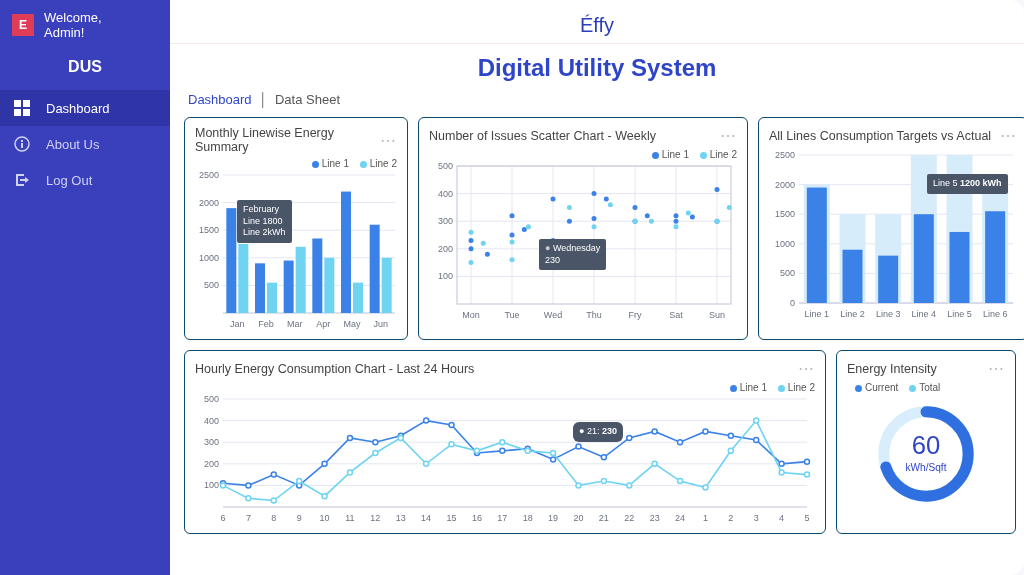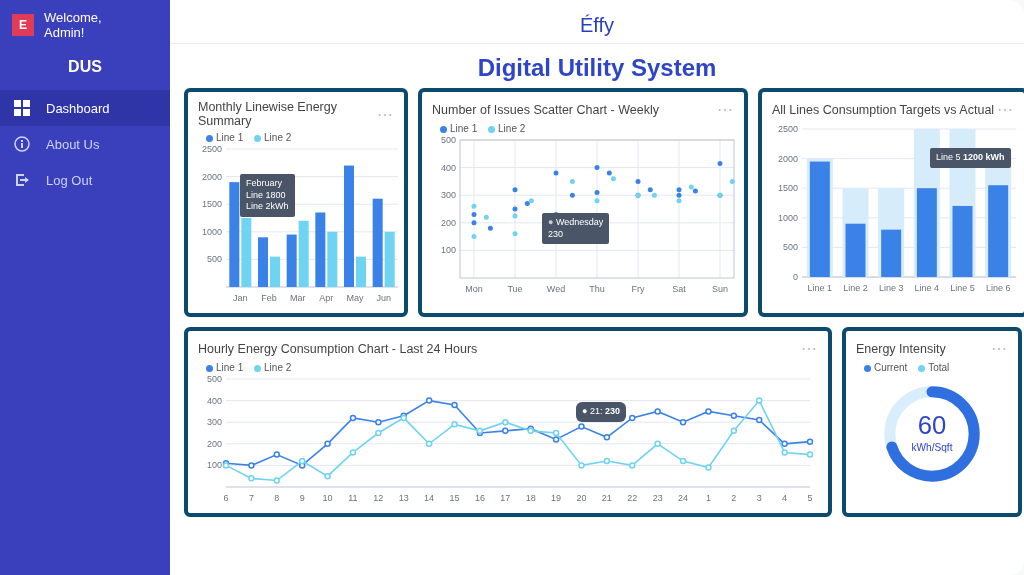--- a/index.html
+++ b/index.html
@@ -34,28 +34,28 @@
   .topbar { text-align: center; padding: 14px 0 6px; border-bottom: 1px solid #f4eaea; }
   .brand { color: #2a3fb8; font-weight: 400; font-size: 20px; }
   .subtitle { color: #2f45c7; font-weight: 600; font-size: 24px; text-align: center; padding: 10px 0 6px; }
   .crumbs { font-size: 13px; padding: 4px 18px 10px; }
   .crumbs .active { color: #2f45c7; }
   .crumbs .sep { color: #666; margin: 0 4px; }
   .crumbs .inactive { color: #555; }
   .grid { display: grid; grid-template-columns: 224px 330px 270px; gap: 10px; padding: 0 14px; }
   .row2 { display: grid; grid-template-columns: 1fr 180px; gap: 10px; padding: 10px 14px 0; }
   .card {
-    background: #fff; border: 4px solid #0c4a6e; border-radius: 6px;
+    background: #fff; border: 1px solid #0c4a6e; border-radius: 6px;
     box-shadow: 0 1px 2px rgba(0,0,0,0.04);
     padding: 8px 10px;
     position: relative;
   }
   .card-title { font-size: 12.5px; color: #444; margin-bottom: 4px; display: flex; justify-content: space-between; align-items: center; }
   .ellipsis { color: #bbb; font-size: 16px; letter-spacing: 1px; cursor: pointer; }
-  .legend { font-size: 10px; color: #555; margin-bottom: 2px; }
+  .legend { font-size: 10px; text-align: right; color: #555; margin-bottom: 2px; }
   .legend .dot { display:inline-block; width:7px; height:7px; border-radius:50%; margin:0 3px 0 8px; vertical-align: middle; }
   .dot-d  { background:#3b82e8; }
   .dot-l  { background:#6fd3f2; }
   svg { display:block; }
   .axis { stroke:#c0c4d6; stroke-width:1; }
   .gridl { stroke:#e4e7f2; stroke-width:1; }
   .lbl { font-size:9px; fill:#6b7280; }
   
   .ttip { position:absolute; background:#4a5568; color:#fff; font-size:9px; padding:4px 6px; border-radius:2px; line-height:1.3; white-space:nowrap; }
   .ttip.small { font-size:9px; }
@@ -110,20 +110,25 @@
         <span>Log Out</span>
       </div>
     </nav>
   </aside>
 
   <main class="main">
     <div class="topbar">
       <div class="brand">Éffy</div>
     </div>
     <div class="subtitle">Digital Utility System</div>
+    <div class="crumbs">
+      <span class="active">Dashboard</span>
+      <span class="sep">│</span>
+      <span class="inactive">Data Sheet</span>
+    </div>
 
     <div class="grid">
 
       <div class="card">
         <div class="card-title">
           <span>Monthly Linewise Energy Summary</span>
           <span class="ellipsis">⋯</span>
         </div>
         <div class="legend">
           <span class="dot dot-d"></span><span>Line 1</span>

